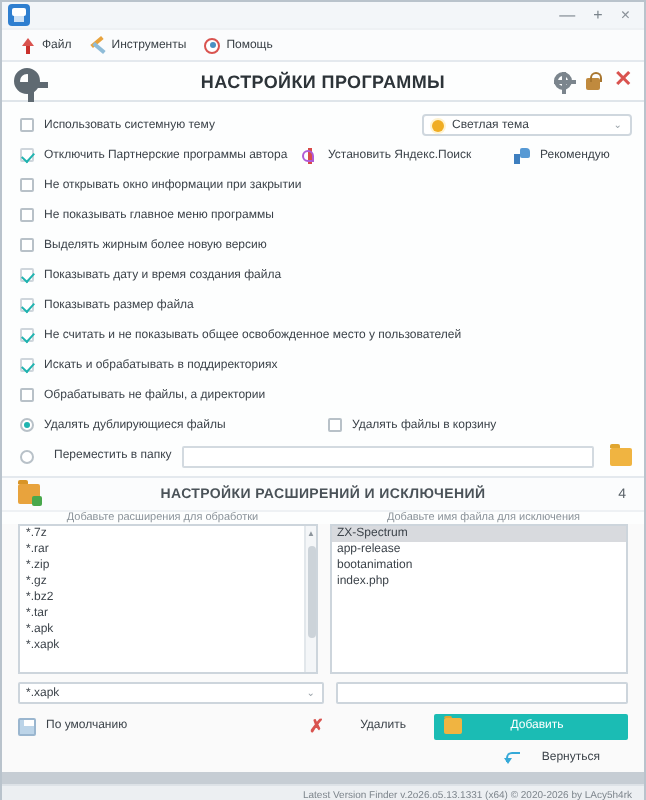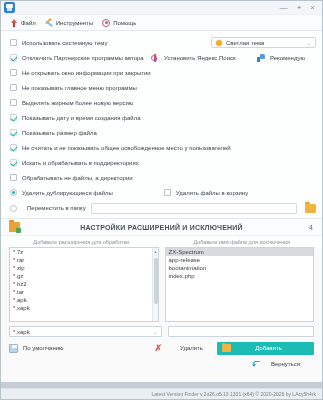--- a/index.html
+++ b/index.html
@@ -309,20 +309,29 @@
     <div class="menu-item">
       <span class="mi-ico ico-tools"></span>
       <span class="menu-label">Инструменты</span>
     </div>
     <div class="menu-item">
       <span class="mi-ico ico-help"></span>
       <span class="menu-label">Помощь</span>
     </div>
   </div>
 
+  <div class="header">
+    <div class="gear-big"></div>
+    <div class="header-title">НАСТРОЙКИ ПРОГРАММЫ</div>
+    <div class="header-icons">
+      <span class="hi hi-gear"></span>
+      <span class="hi hi-lock"></span>
+      <span class="hi hi-close">✕</span>
+    </div>
+  </div>
 
   <div class="options">
 
     <div class="opt-row">
       <span class="cb"></span>
       <span class="opt-label">Использовать системную тему</span>
       <div class="theme-select">
         <span class="sun"></span>
         <span class="theme-text">Светлая тема</span>
         <span class="caret">⌄</span>

